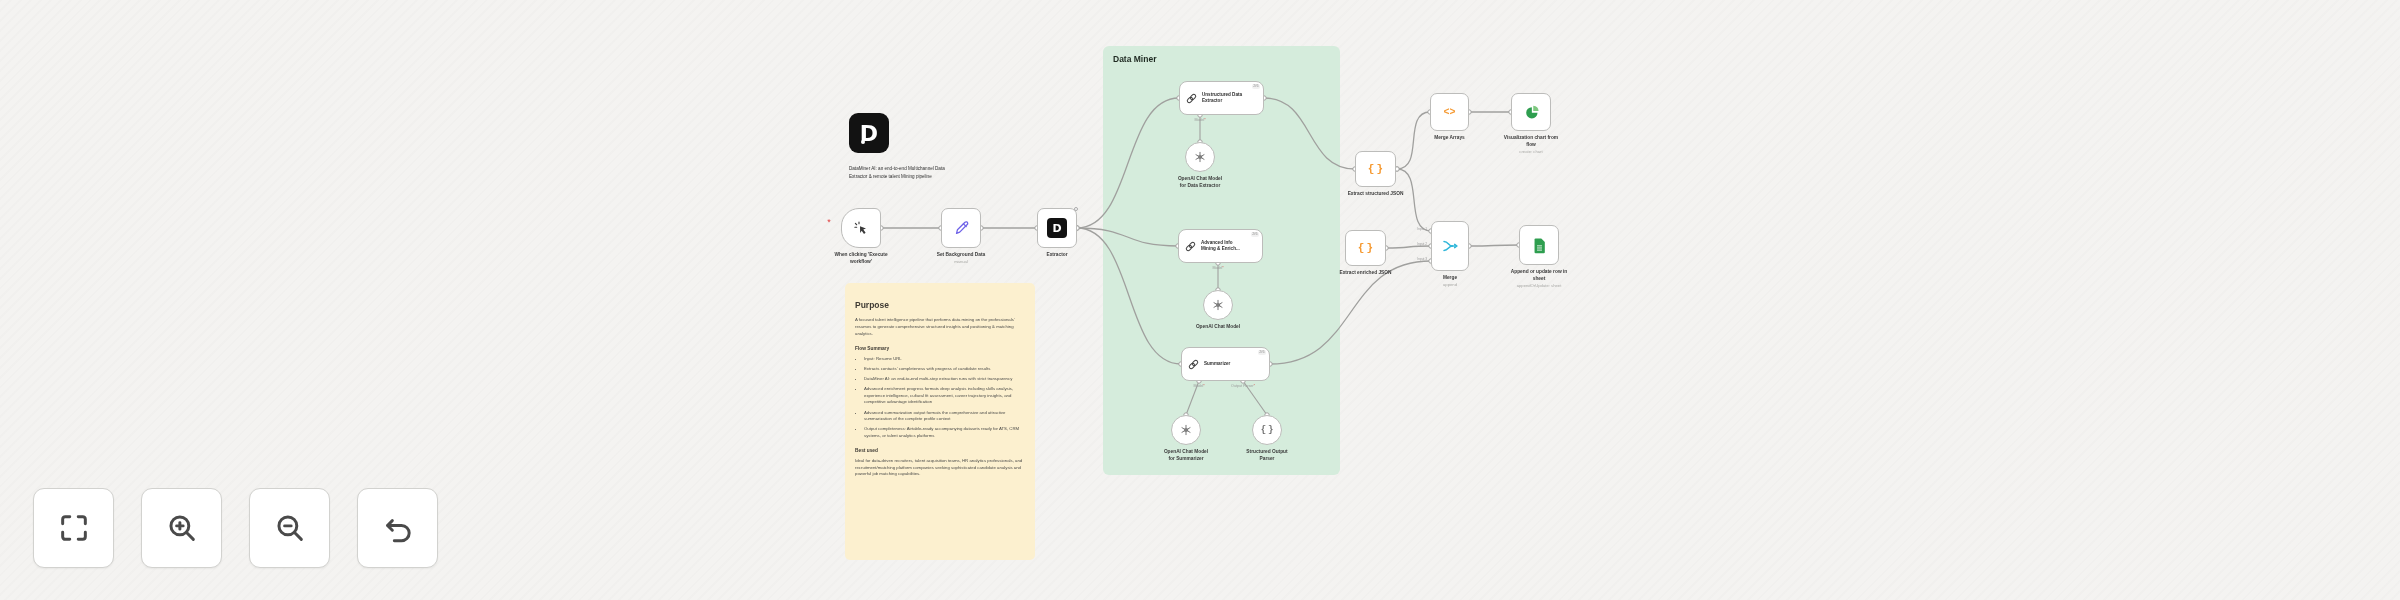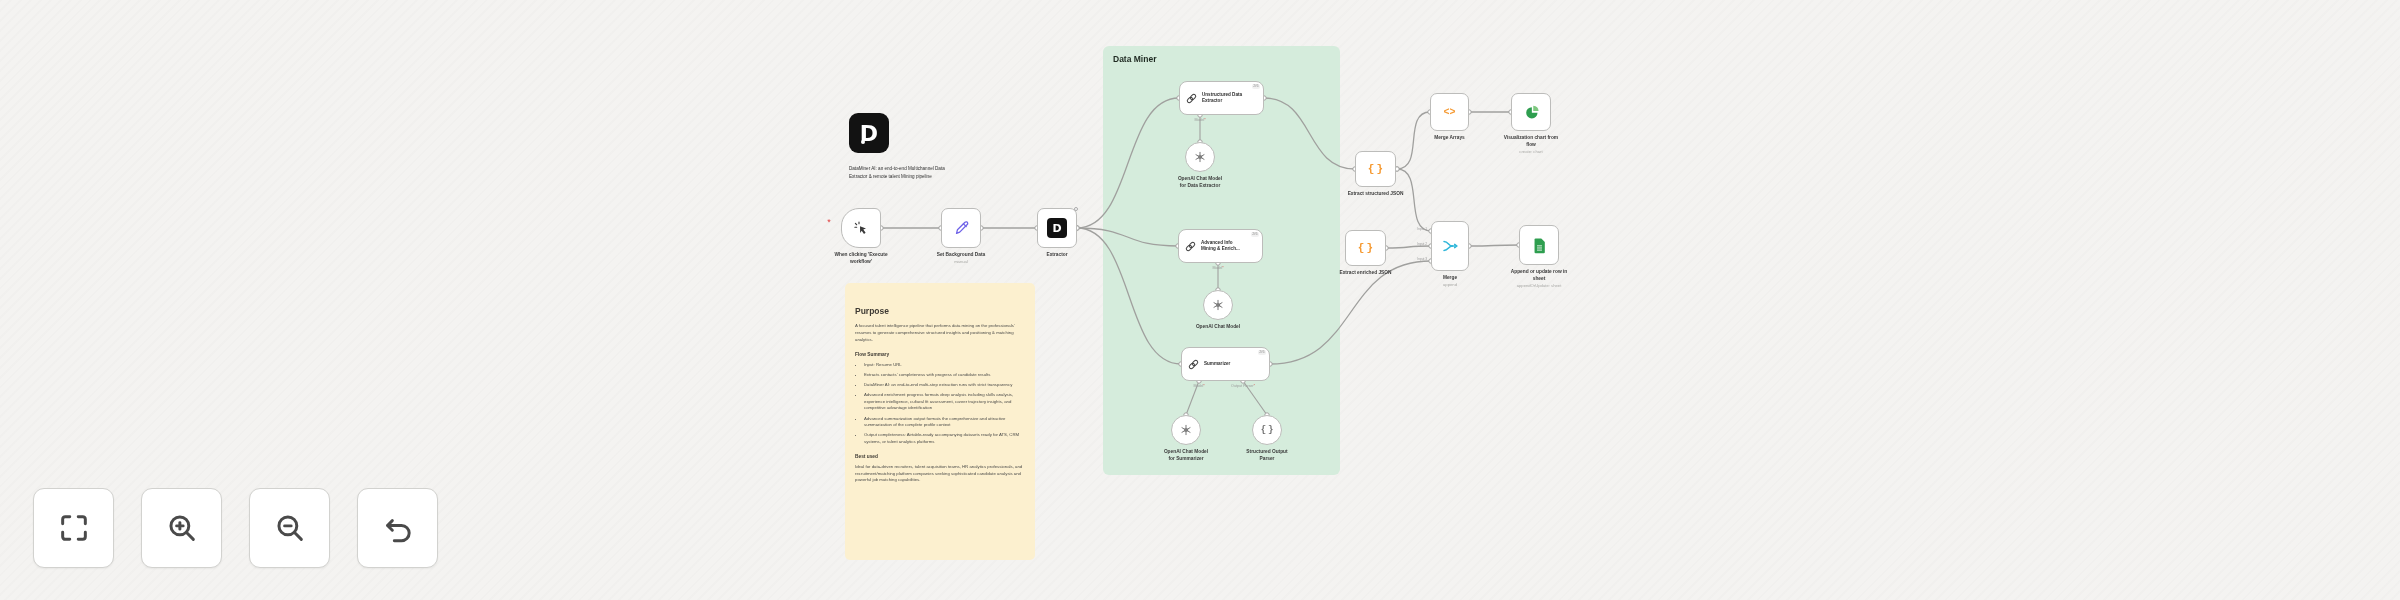--- a/index.html
+++ b/index.html
@@ -7,21 +7,21 @@
   .stage{position:relative;width:2400px;height:600px;overflow:hidden;background:#f4f3f1;
     background-image:repeating-linear-gradient(135deg, rgba(0,0,0,0.013) 0 2px, transparent 2px 7px);}
   
   .group{position:absolute;border-radius:6px;}
   .group-title{font-size:8.5px;font-weight:700;color:#1f2a22;padding:8px 0 0 10px;}
   .sticky-logo{position:absolute;left:849px;top:113px;width:40px;height:40px;background:#121212;border-radius:9px;
     display:flex;align-items:center;justify-content:center;}
   .sticky-logo .glyph{color:#fff;font-weight:700;font-size:22px;font-family:"DejaVu Sans",sans-serif;position:relative;}
   .logo-caption{position:absolute;left:849px;top:165px;width:170px;font-size:4.6px;line-height:1.65;color:#2f2f2f;}
   .purpose{position:absolute;left:845px;top:283px;width:190px;height:277px;background:#fcf0cf;border-radius:5px;
-    padding:23px 10px;box-sizing:border-box;overflow:hidden;color:#4a4a48;}
+    padding:17px 10px;box-sizing:border-box;overflow:hidden;color:#4a4a48;}
   .purpose h1{margin:0 0 7px 0;font-size:8.5px;color:#3f3b34;}
   .purpose p{margin:0 0 8px 0;font-size:4.3px;line-height:1.6;}
   .purpose h2{margin:8px 0 5px 0;font-size:4.8px;color:#3f3b34;}
   .purpose ul{margin:0;padding:0 0 0 9px;}
   .purpose li{font-size:4.3px;line-height:1.55;margin:0 0 3.5px 0;}
   
   .node{position:absolute;box-sizing:border-box;background:#fff;border:1px solid #bcbcba;
     display:flex;align-items:center;justify-content:center;}
   .node.square{border-radius:7px;}
   .node.trigger{border-radius:18px 6px 6px 18px;}

